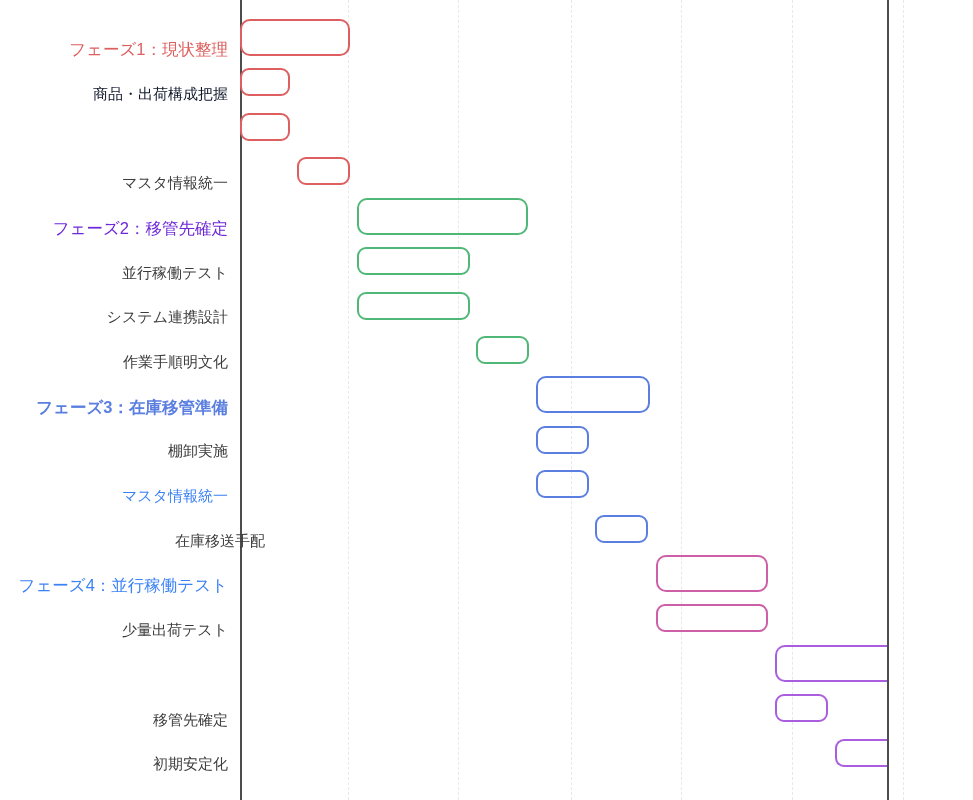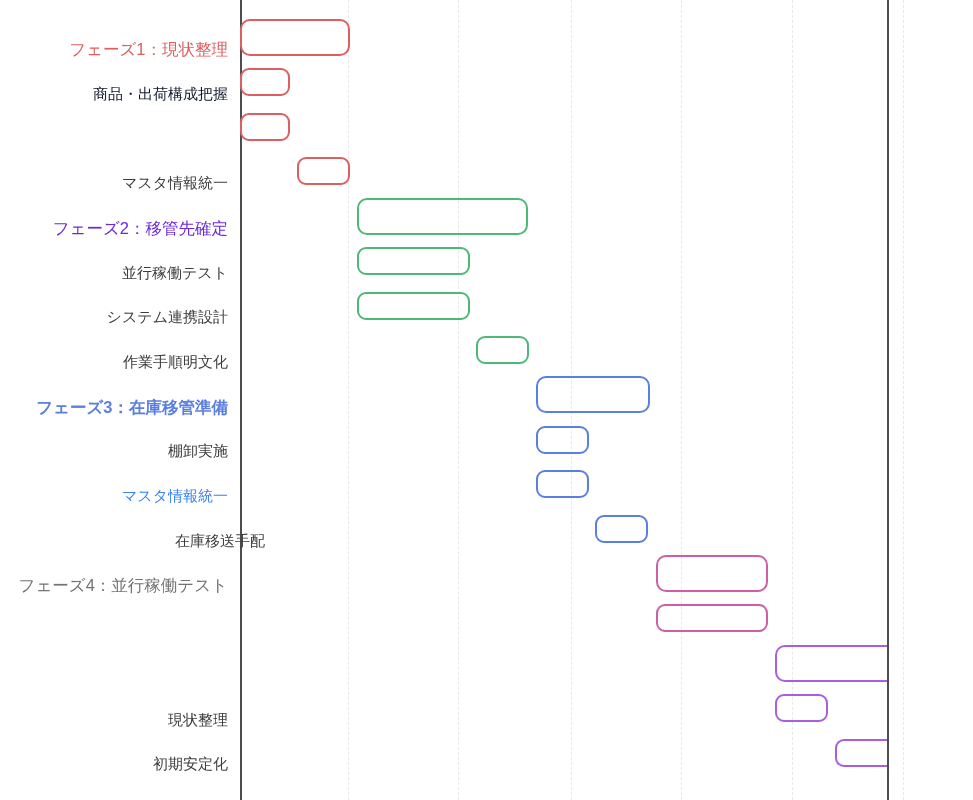--- a/index.html
+++ b/index.html
@@ -117,31 +117,32 @@
       </div>
       <div class="row task" style="top: 462px;">
         <div class="row-label" style="color: #3b82f6;">マスタ情報統一</div>
         <div class="bar task" style="left: 536px; width: 53px; top: 8.35px; border-color: rgb(91, 127, 224);"></div>
       </div>
       <div class="row task" style="top: 506.7px; padding-left: 37px;">
         <div class="row-label" style="color: rgb(60, 60, 60);">在庫移送手配</div>
         <div class="bar task" style="left: 595px; width: 53px; top: 8.35px; border-color: rgb(91, 127, 224);"></div>
       </div>
       <div class="row phase" style="top: 551.4px;">
-        <div class="row-label" style="color: #737373;">フェーズ4：並行稼働テスト</div>
+        <div class="row-label" style="color: #3b82f6;">フェーズ4：並行稼働テスト</div>
         <div class="bar phase" style="left: 656px; width: 112px; top: 3.85px; border-color: rgb(204, 95, 168);"></div>
       </div>
       <div class="row task" style="top: 596.1px;">
+        <div class="row-label" style="color: rgb(60, 60, 60);">少量出荷テスト</div>
         <div class="bar task" style="left: 656px; width: 112px; top: 8.35px; border-color: rgb(204, 95, 168);"></div>
       </div>
       <div class="row phase" style="top: 640.8px;">
         <div class="bar phase clipped-right" style="left: 775px; width: 112px; top: 3.85px; border-color: rgb(169, 94, 224);"></div>
       </div>
       <div class="row task" style="top: 685.5px;">
-        <div class="row-label" style="color: rgb(60, 60, 60);">現状整理</div>
+        <div class="row-label" style="color: rgb(60, 60, 60);">移管先確定</div>
         <div class="bar task" style="left: 775px; width: 53px; top: 8.35px; border-color: rgb(169, 94, 224);"></div>
       </div>
       <div class="row task" style="top: 730.2px;">
         <div class="row-label" style="color: rgb(60, 60, 60);">初期安定化</div>
         <div class="bar task clipped-right" style="left: 835px; width: 52px; top: 8.35px; border-color: rgb(169, 94, 224);"></div>
       </div>
     </div>
 </div>
 
 </body></html>

